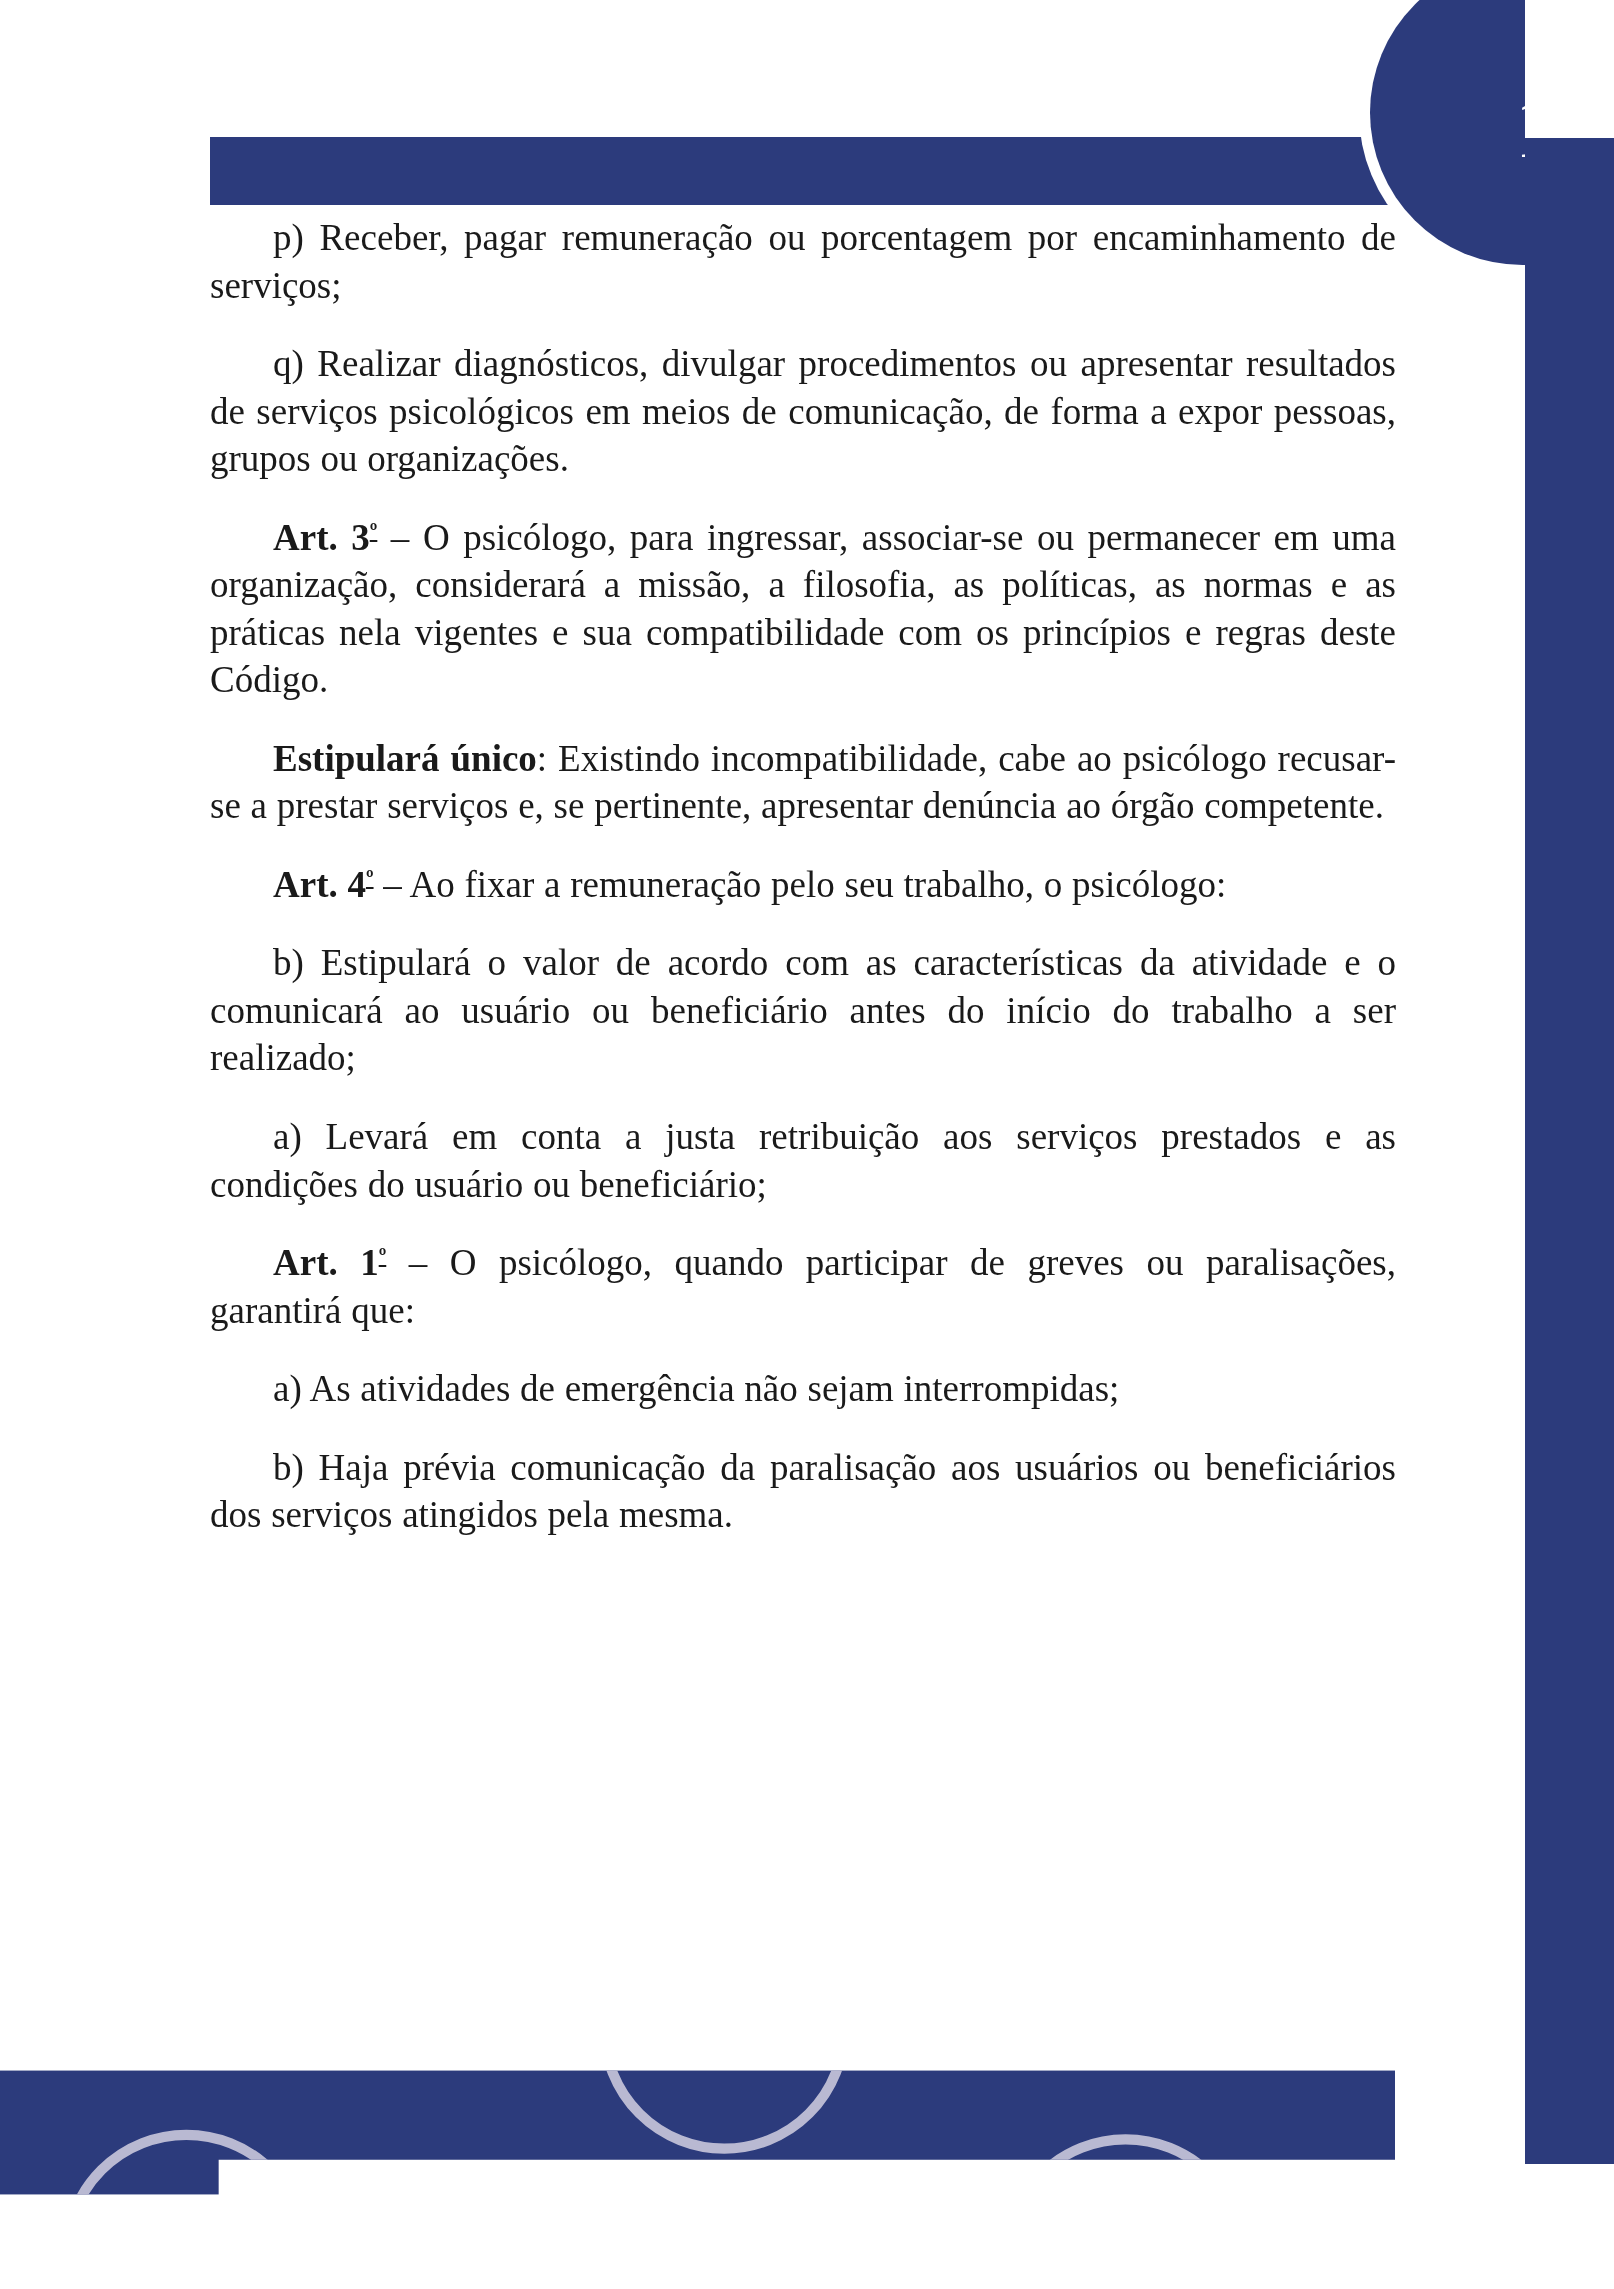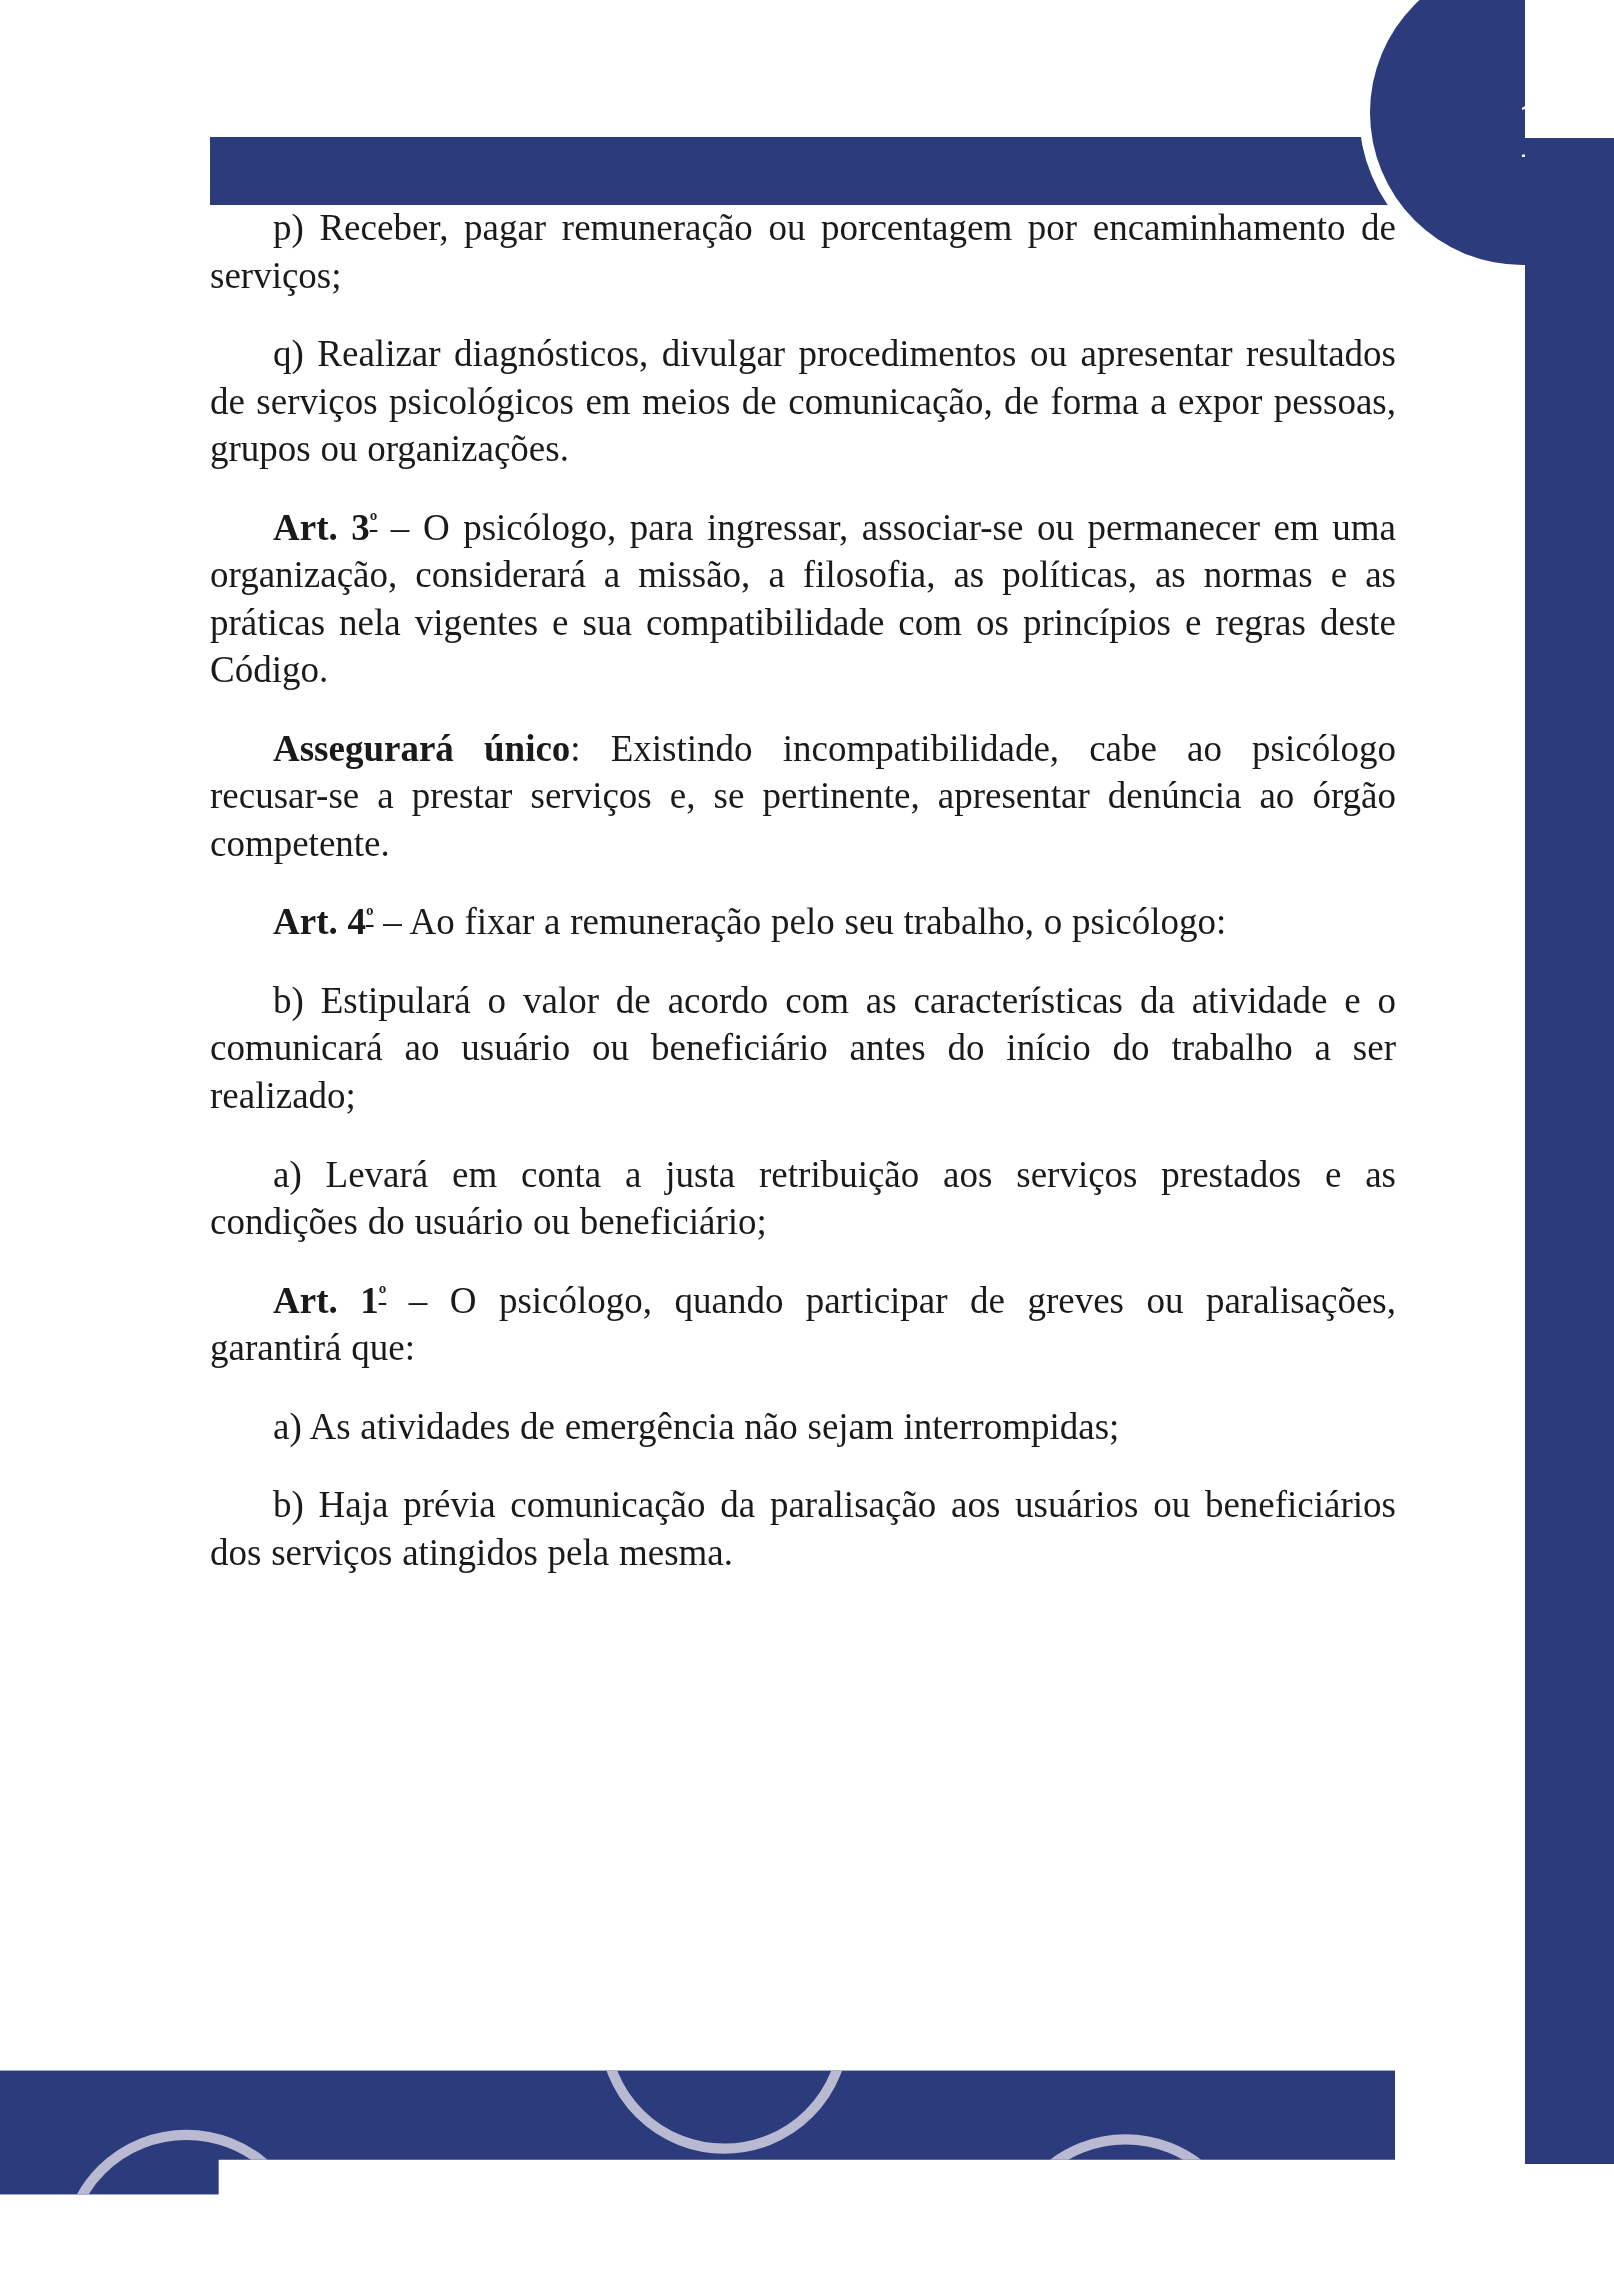--- a/index.html
+++ b/index.html
@@ -80,21 +80,21 @@
     top: 0px;
     width: 90px;
     height: 138px;
     background: #ffffff;
   }
 
   
   .content {
     position: absolute;
     left: 210px;
-    top: 204px;
+    top: 214px;
     width: 1186px;
   }
   p.para {
     margin: 0 0 31px 0;
     font-size: 37px;
     line-height: 1.285;
     color: #1a1a1a;
     text-indent: 63px;
     text-align: justify;
     -webkit-hyphens: none;
@@ -142,21 +142,21 @@
 
     <p class="para">
       <span>q) Realizar diagnósticos, divulgar procedimentos ou apresentar resultados de serviços psicológicos em meios de comunicação, de forma a expor pessoas, grupos ou organizações.</span>
     </p>
 
     <p class="para">
       <span class="b">Art. 3</span><span class="b ord">º</span><span> – O psicólogo, para ingressar, associar-se ou permanecer em uma organização, considerará a missão, a filosofia, as políticas, as normas e as práticas nela vigentes e sua compatibilidade com os princípios e regras deste Código.</span>
     </p>
 
     <p class="para">
-      <span class="b">Assegurará único</span><span>: Existindo incompatibilidade, cabe ao psicólogo recusar-se a prestar serviços e, se pertinente, apresentar denúncia ao órgão competente.</span>
+      <span class="b">Estipulará único</span><span>: Existindo incompatibilidade, cabe ao psicólogo recusar-se a prestar serviços e, se pertinente, apresentar denúncia ao órgão competente.</span>
     </p>
 
     <p class="para">
       <span class="b">Art. 4</span><span class="b ord">º</span><span> – Ao fixar a remuneração pelo seu trabalho, o psicólogo:</span>
     </p>
 
     <p class="para">
       <span>b) Estipulará o valor de acordo com as características da atividade e o comunicará ao usuário ou beneficiário antes do início do trabalho a ser realizado;</span>
     </p>
 

